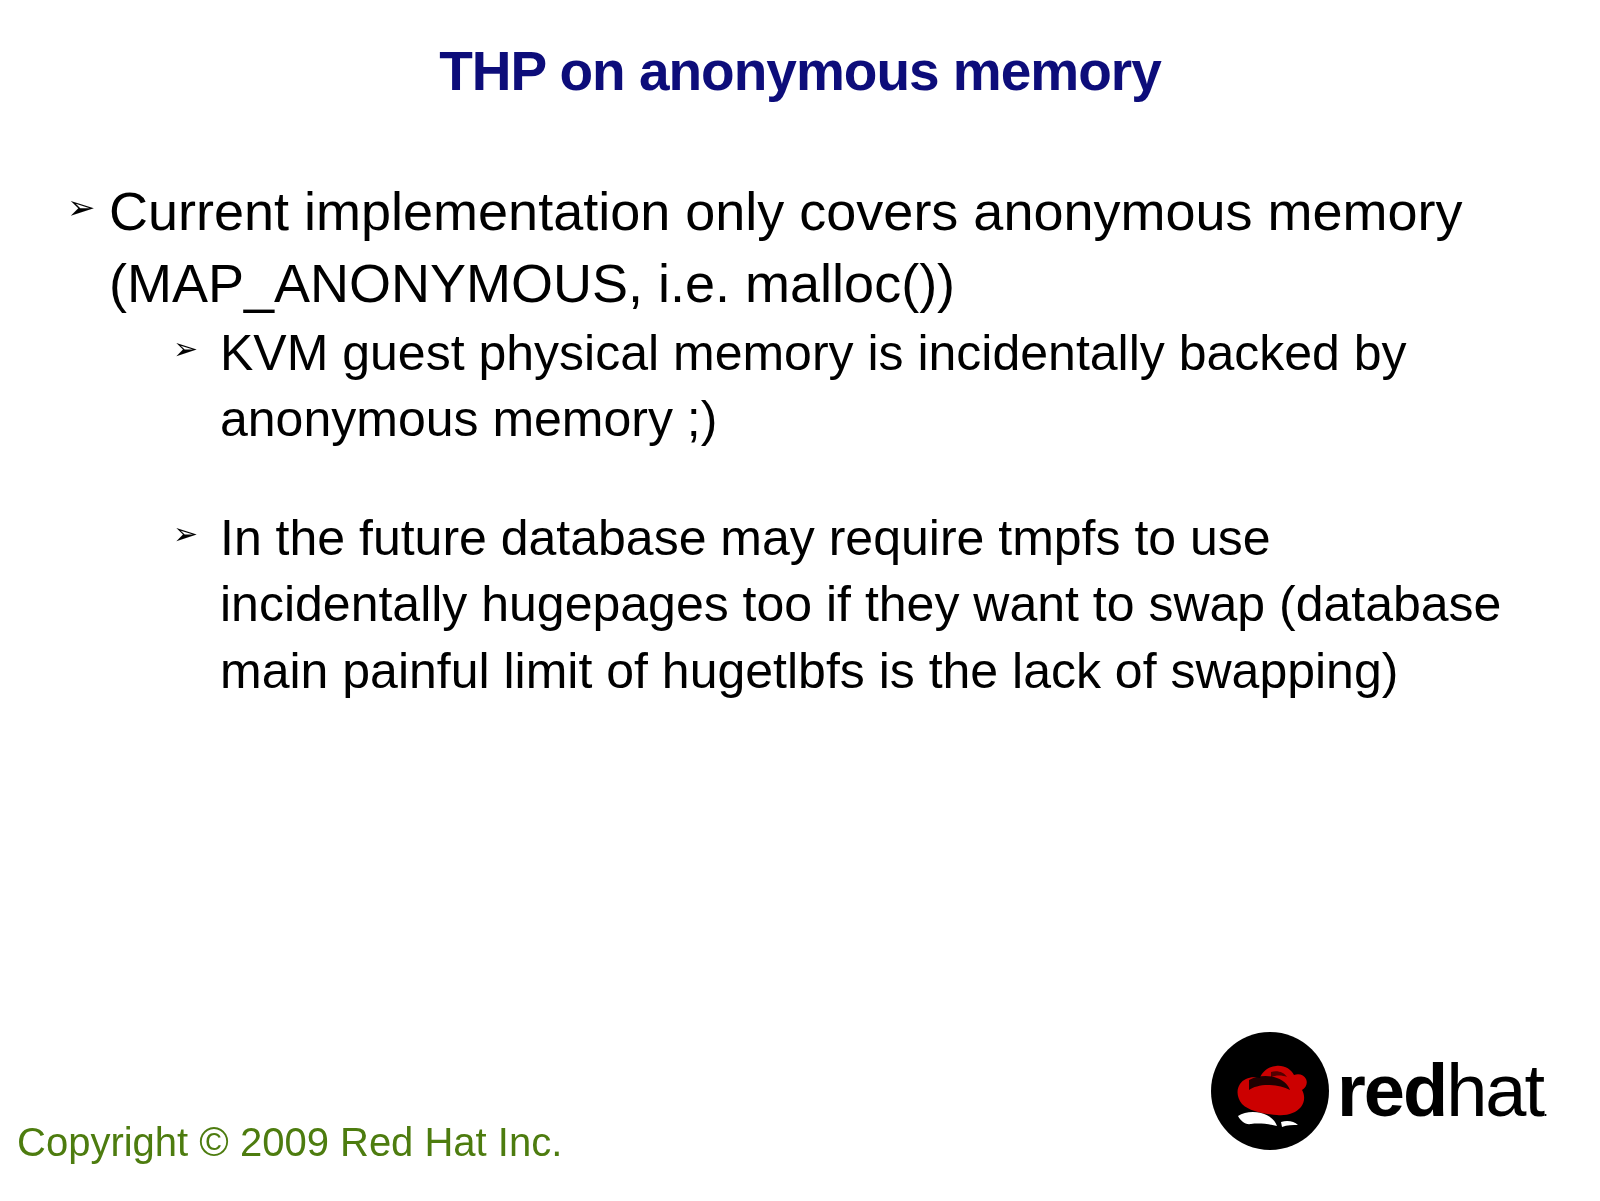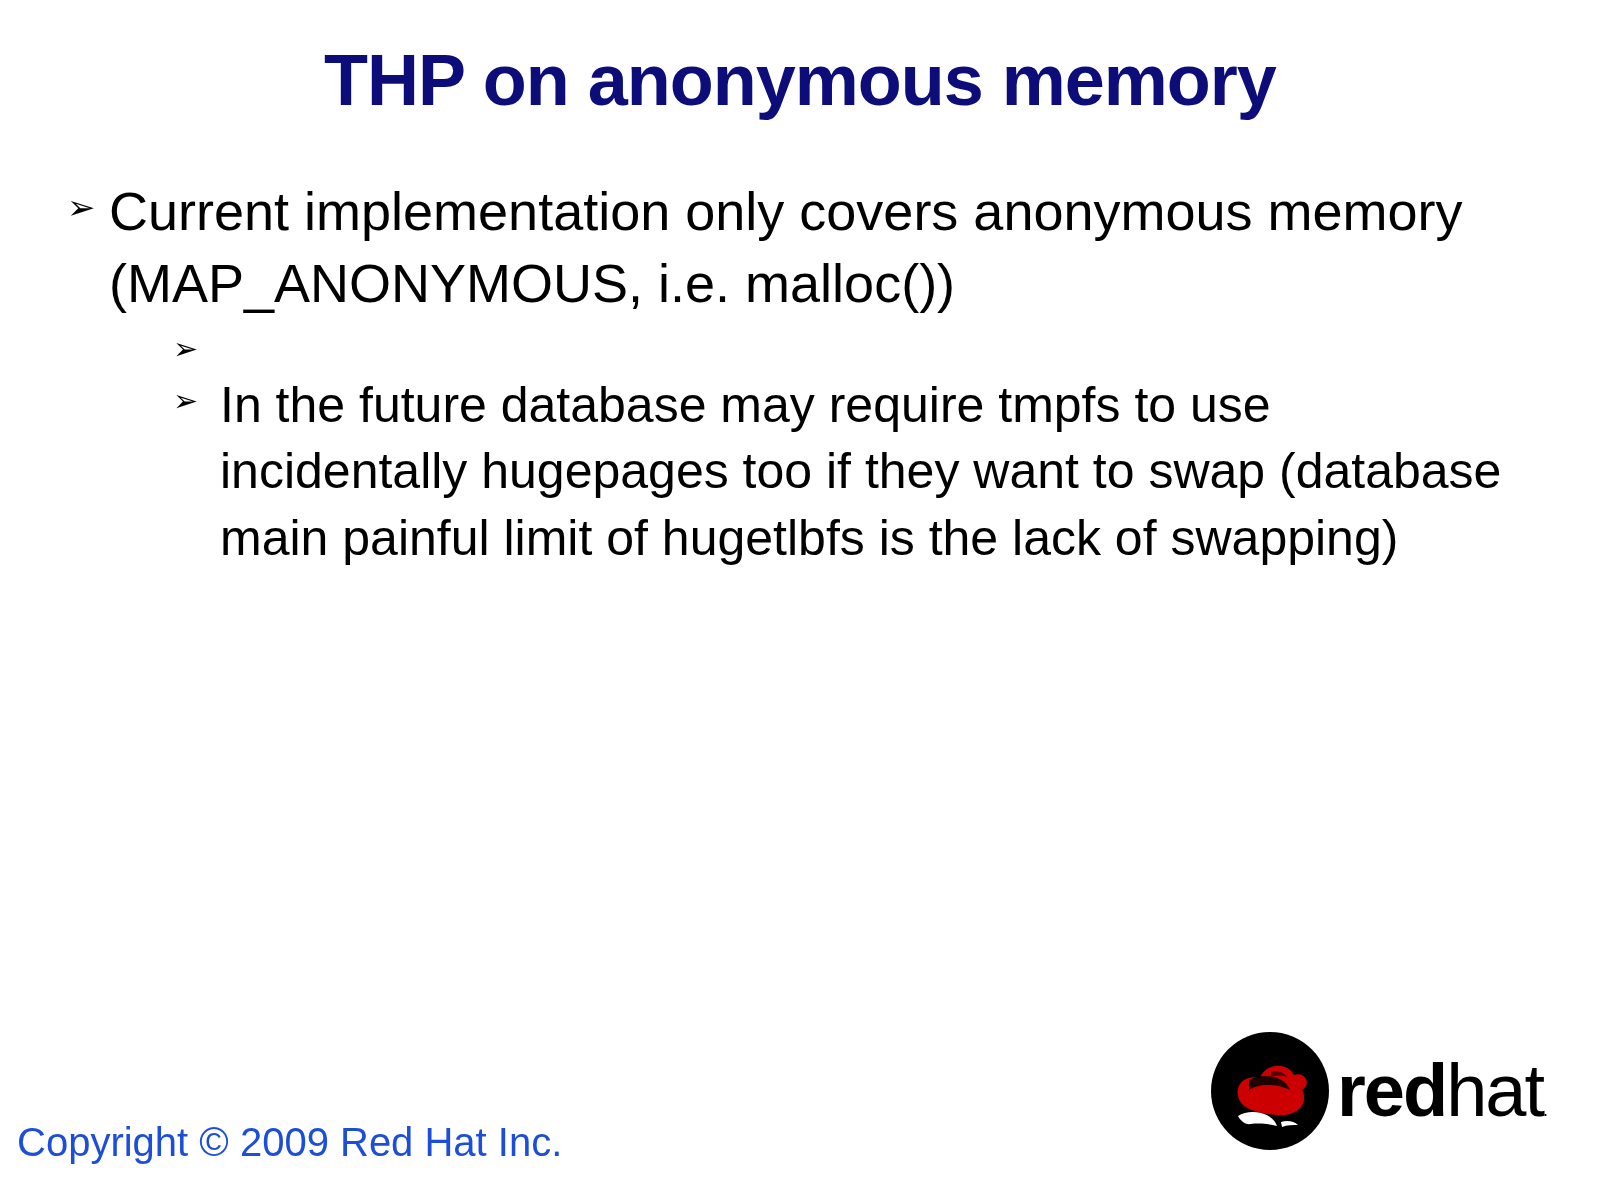--- a/index.html
+++ b/index.html
@@ -21,21 +21,21 @@
 
   
   .slide-title {
     position: absolute;
     left: 0;
     top: 44px;
     width: 1600px;
     text-align: center;
     font-family: "Liberation Sans", sans-serif;
     font-weight: bold;
-    font-size: 72px;
+    font-size: 55px;
     line-height: 1.0;
     letter-spacing: -1px;
     color: #0d0d7a;
     white-space: nowrap;
   }
 
   
   .body-area {
     position: absolute;
     left: 55px;
@@ -94,21 +94,21 @@
     margin-top: 52px;
   }
 
   
   .copyright {
     position: absolute;
     left: 17px;
     top: 1120px;
     font-family: "Liberation Sans", sans-serif;
     font-size: 40px;
-    color: #1d4ed8;
+    color: #4d7c0f;
     white-space: nowrap;
   }
 
   .logo {
     position: absolute;
     left: 1211px;
     top: 1032px;
     width: 370px;
     height: 120px;
   }
@@ -151,20 +151,21 @@
 
   <div class="body-area">
 
     <div class="bullet lvl1">
       <span class="marker">➢</span>
       <span class="btext">Current implementation only covers anonymous memory (MAP_ANONYMOUS, i.e. malloc())</span>
     </div>
 
     <div class="bullet lvl2">
       <span class="marker">➢</span>
+      <span class="btext">KVM guest physical memory is incidentally backed by anonymous memory ;)</span>
     </div>
 
     <div class="bullet lvl2 spaced">
       <span class="marker">➢</span>
       <span class="btext">In the future database may require tmpfs to use incidentally hugepages too if they want to swap (database main painful limit of hugetlbfs is the lack of swapping)</span>
     </div>
 
   </div>
 
   <div class="copyright">Copyright © 2009 Red Hat Inc.</div>

